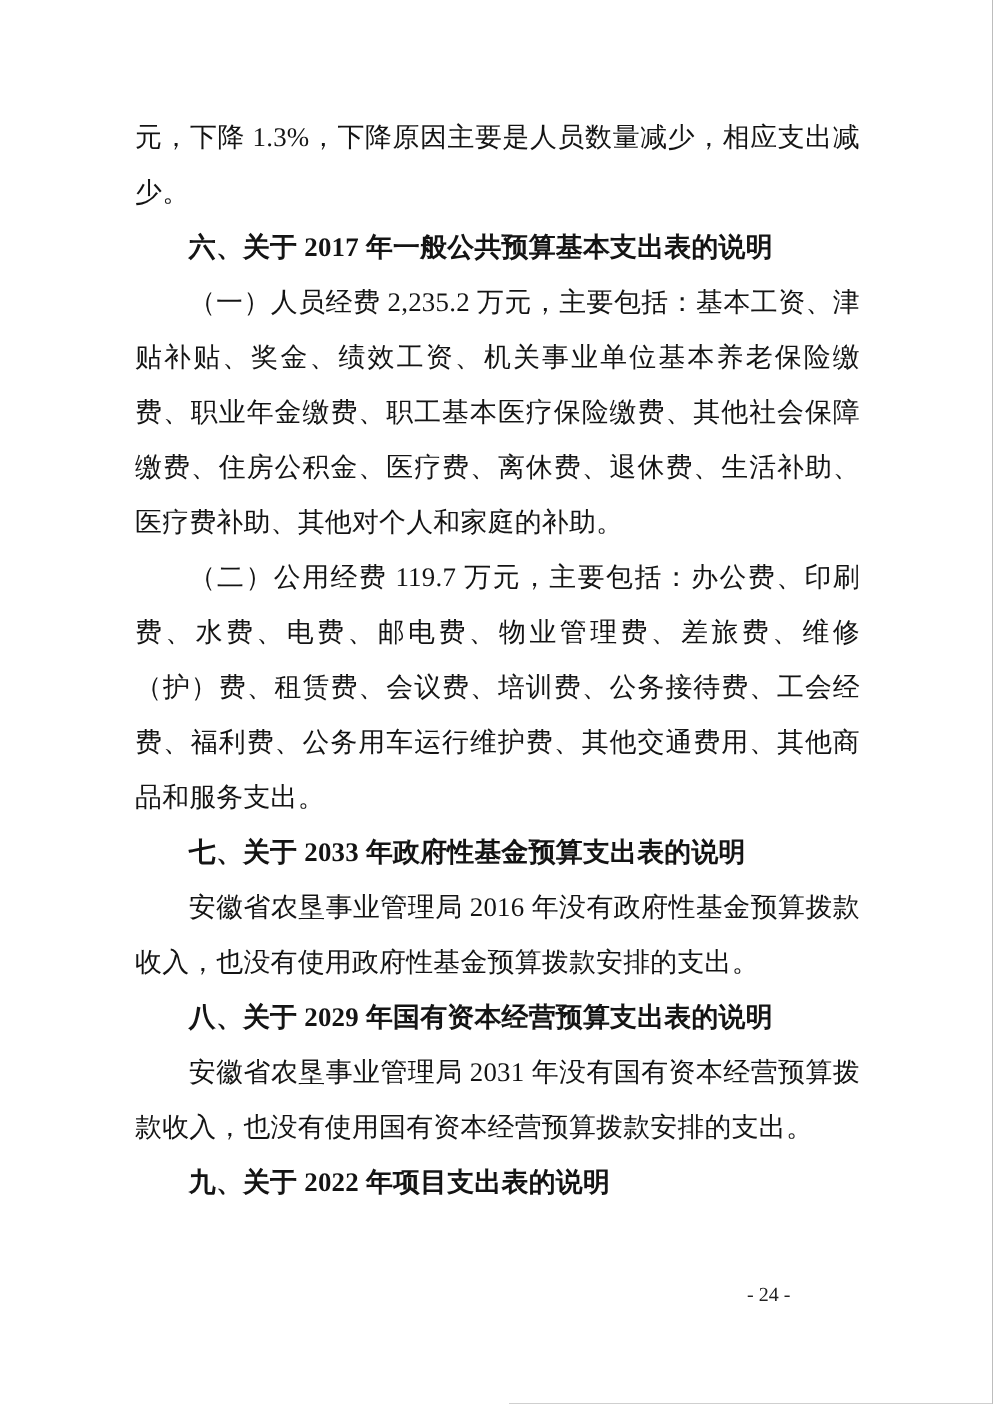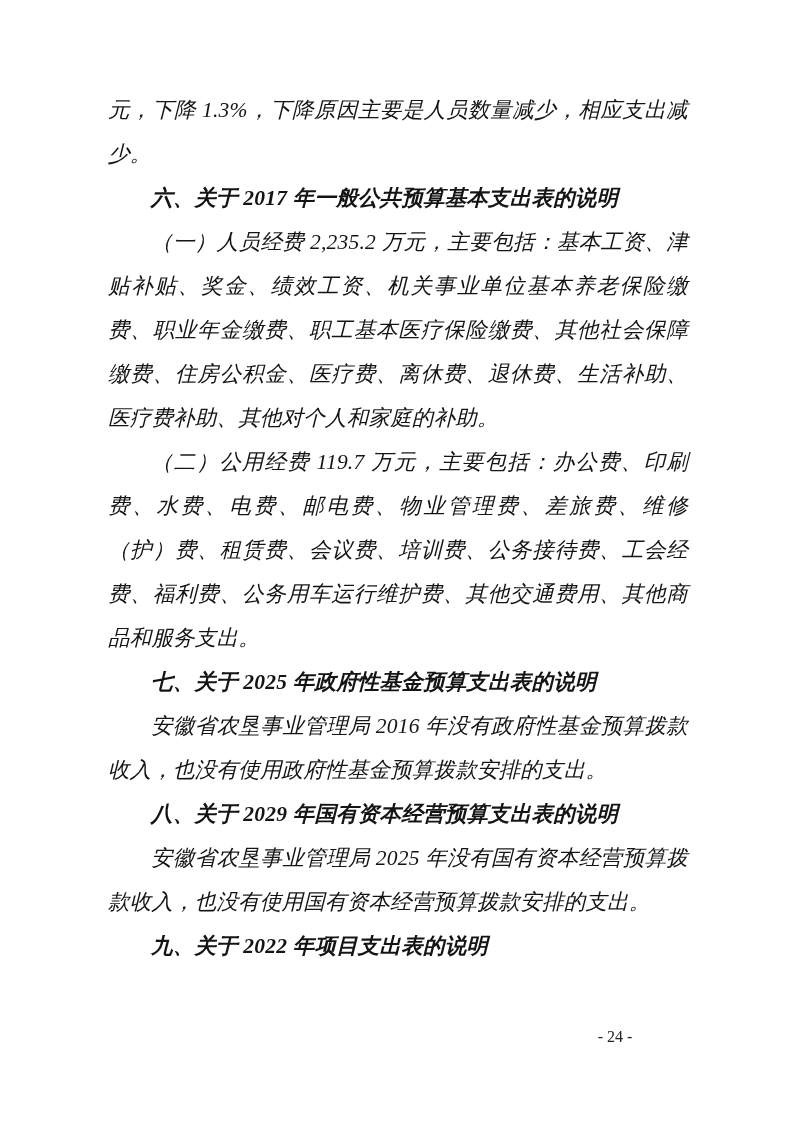--- a/index.html
+++ b/index.html
@@ -23,21 +23,20 @@
     top: 88px;
     width: 580px;
   }
   p {
     margin: 0;
     font-size: 21.5px;
     line-height: 44px;
     text-align: justify;
     text-justify: inter-ideograph;
     letter-spacing: 0.2px;
-    font-style: italic;
   }
   p.body {
     text-indent: 2em;
   }
   p.cont {
     text-indent: 0;
   }
   p.heading {
     text-indent: 2em;
     font-weight: bold;
@@ -59,22 +58,22 @@
 </style>
 </head>
 <body>
 
 <div class="page">
   <div class="content">
     <p class="cont">元，下降 1.3%，下降原因主要是人员数量减少，相应支出减少。</p>
     <p class="heading">六、关于 2017 年一般公共预算基本支出表的说明</p>
     <p class="body">（一）人员经费 2,235.2 万元，主要包括：基本工资、津贴补贴、奖金、绩效工资、机关事业单位基本养老保险缴费、职业年金缴费、职工基本医疗保险缴费、其他社会保障缴费、住房公积金、医疗费、离休费、退休费、生活补助、医疗费补助、其他对个人和家庭的补助。</p>
     <p class="body">（二）公用经费 119.7 万元，主要包括：办公费、印刷费、水费、电费、邮电费、物业管理费、差旅费、维修（护）费、租赁费、会议费、培训费、公务接待费、工会经费、福利费、公务用车运行维护费、其他交通费用、其他商品和服务支出。</p>
-    <p class="heading">七、关于 2025 年政府性基金预算支出表的说明</p>
+    <p class="heading">七、关于 2033 年政府性基金预算支出表的说明</p>
     <p class="body">安徽省农垦事业管理局 2016 年没有政府性基金预算拨款收入，也没有使用政府性基金预算拨款安排的支出。</p>
     <p class="heading">八、关于 2029 年国有资本经营预算支出表的说明</p>
-    <p class="body">安徽省农垦事业管理局 2025 年没有国有资本经营预算拨款收入，也没有使用国有资本经营预算拨款安排的支出。</p>
+    <p class="body">安徽省农垦事业管理局 2031 年没有国有资本经营预算拨款收入，也没有使用国有资本经营预算拨款安排的支出。</p>
     <p class="heading">九、关于 2022 年项目支出表的说明</p>
   </div>
   <div class="footer">
     <span class="pageno">- 24 -</span>
   </div>
 </div>
 
 </body></html>

